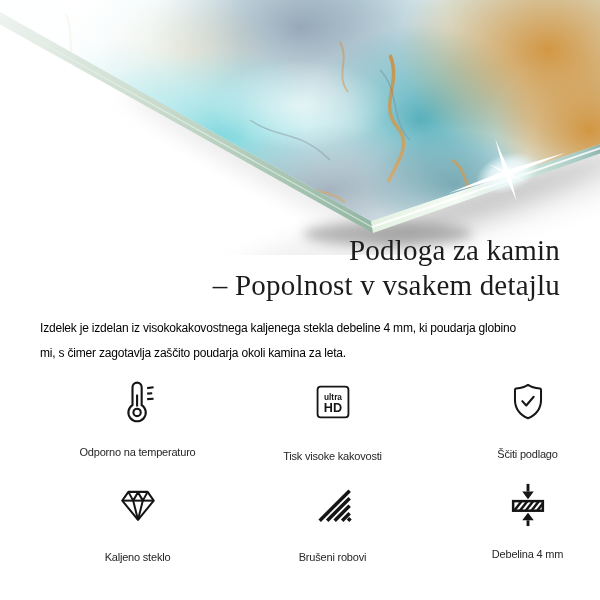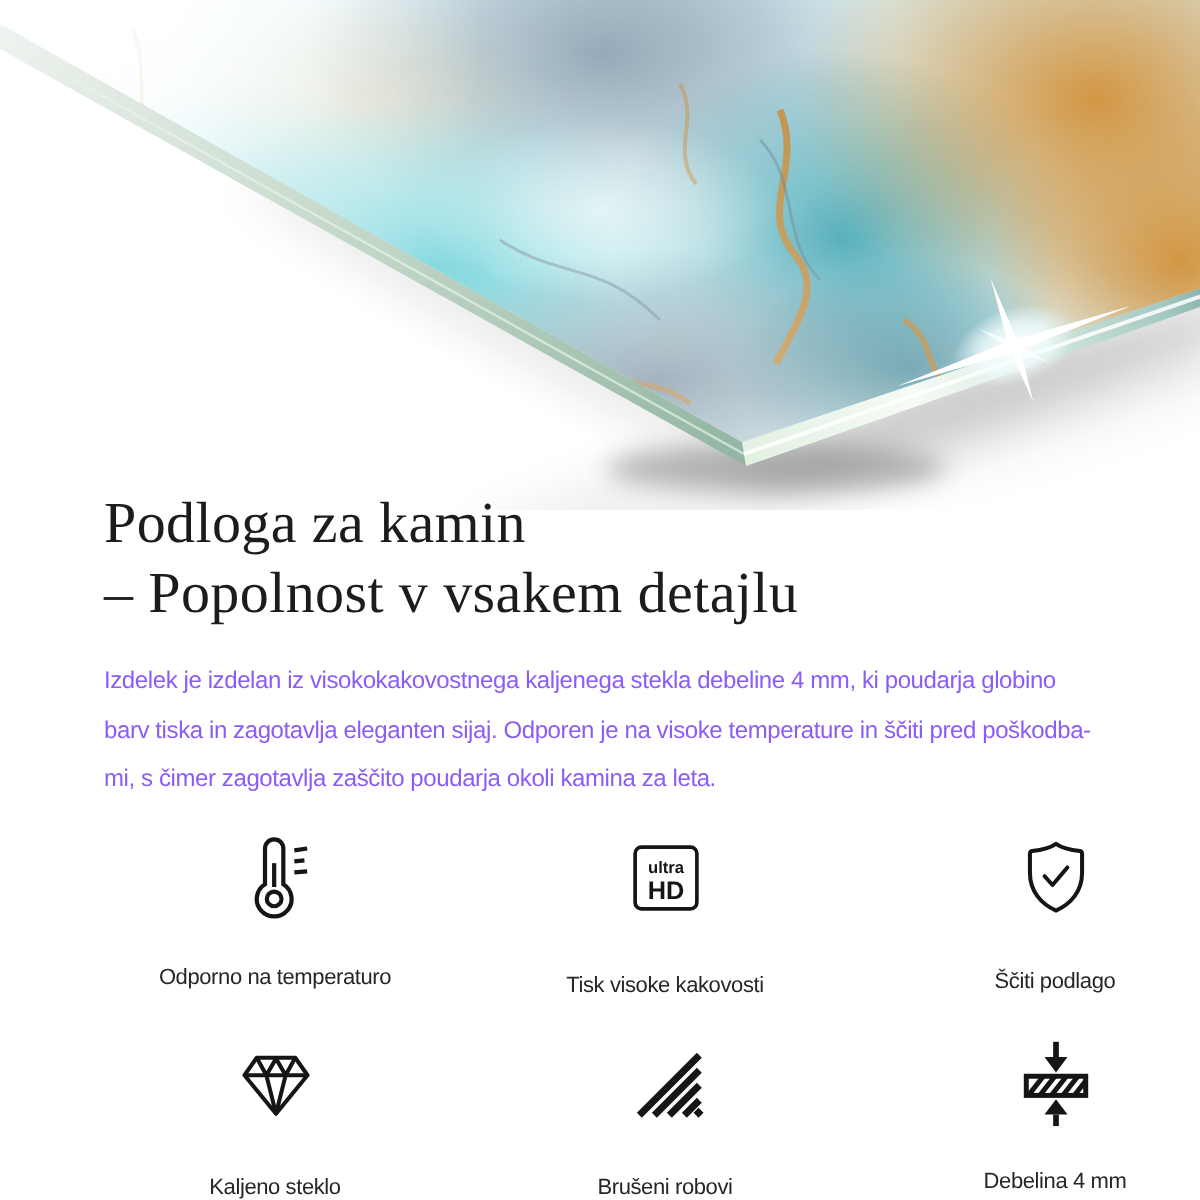--- a/index.html
+++ b/index.html
@@ -1,22 +1,22 @@
 <!DOCTYPE html>
 <html lang="sl"><head>
 <meta charset="utf-8">
 <style>
   html,body{margin:0;padding:0;background:#fff;}
   .screen{position:relative;width:600px;height:600px;background:#ffffff;overflow:hidden;
           font-family:"Liberation Sans",sans-serif;color:#1d1d1d;}
   .hero{position:absolute;top:0;left:0;width:600px;height:255px;}
   .content{position:relative;padding:233px 40px 0 40px;box-sizing:border-box;}
-  h1.title{margin:12px;font-family:"Liberation Serif",serif;font-weight:400;
-           font-size:29px;line-height:35px;color:#1c1c1c;letter-spacing:0.2px;}
-  .para{margin:13px 0 0 12px;font-size:12px;line-height:24.5px;color:#8b5cf6;letter-spacing:-0.2px;}
+  h1.title{margin:0;font-family:"Liberation Serif",serif;font-weight:400;
+           font-size:29px;line-height:35px;color:#1c1c1c;letter-spacing:0.2px;text-align:right;}
+  .para{margin:13px 0 0 0;font-size:12px;line-height:24.5px;color:#000000;letter-spacing:-0.2px;}
   .para .pline{white-space:nowrap;}
   .features{display:grid;grid-template-columns:repeat(3,1fr);width:585px;margin:14px auto 0 auto;row-gap:18px;}
   .feature{display:flex;flex-direction:column;align-items:center;}
   .icon-box{height:46px;display:flex;align-items:flex-start;justify-content:flex-end;}
   .feature-label{margin-top:20px;font-size:11px;letter-spacing:-0.2px;color:#262626;line-height:14px;}
   .ico{stroke:#151515;fill:none;stroke-width:2.3;}
   svg text{font-family:"Liberation Sans",sans-serif;}
 </style>
 </head>
 <body>
@@ -153,21 +153,20 @@
   </div>
 
   <div class="content">
     <h1 class="title">
       <span style="display:block">Podloga za kamin</span>
       <span style="display:block">– Popolnost v vsakem detajlu</span>
     </h1>
 
     <div class="para">
       <span class="pline" style="display:block">Izdelek je izdelan iz visokokakovostnega kaljenega stekla debeline 4 mm, ki poudarja globino</span>
-      <span class="pline" style="display:block">barv tiska in zagotavlja eleganten sijaj. Odporen je na visoke temperature in ščiti pred poškodba-</span>
       <span class="pline" style="display:block">mi, s čimer zagotavlja zaščito poudarja okoli kamina za leta.</span>
     </div>
 
     <div class="features">
 
       <div class="feature">
         <div class="icon-box">
           <svg width="44" height="44" viewBox="0 0 48 48">
             <path class="ico" d="M18 9 a5 5 0 0 1 10 0 v19.5 a9.5 9.5 0 1 1 -10 0 z"></path>
             <line class="ico" x1="23" y1="17" x2="23" y2="30" stroke-width="2.2"></line>

